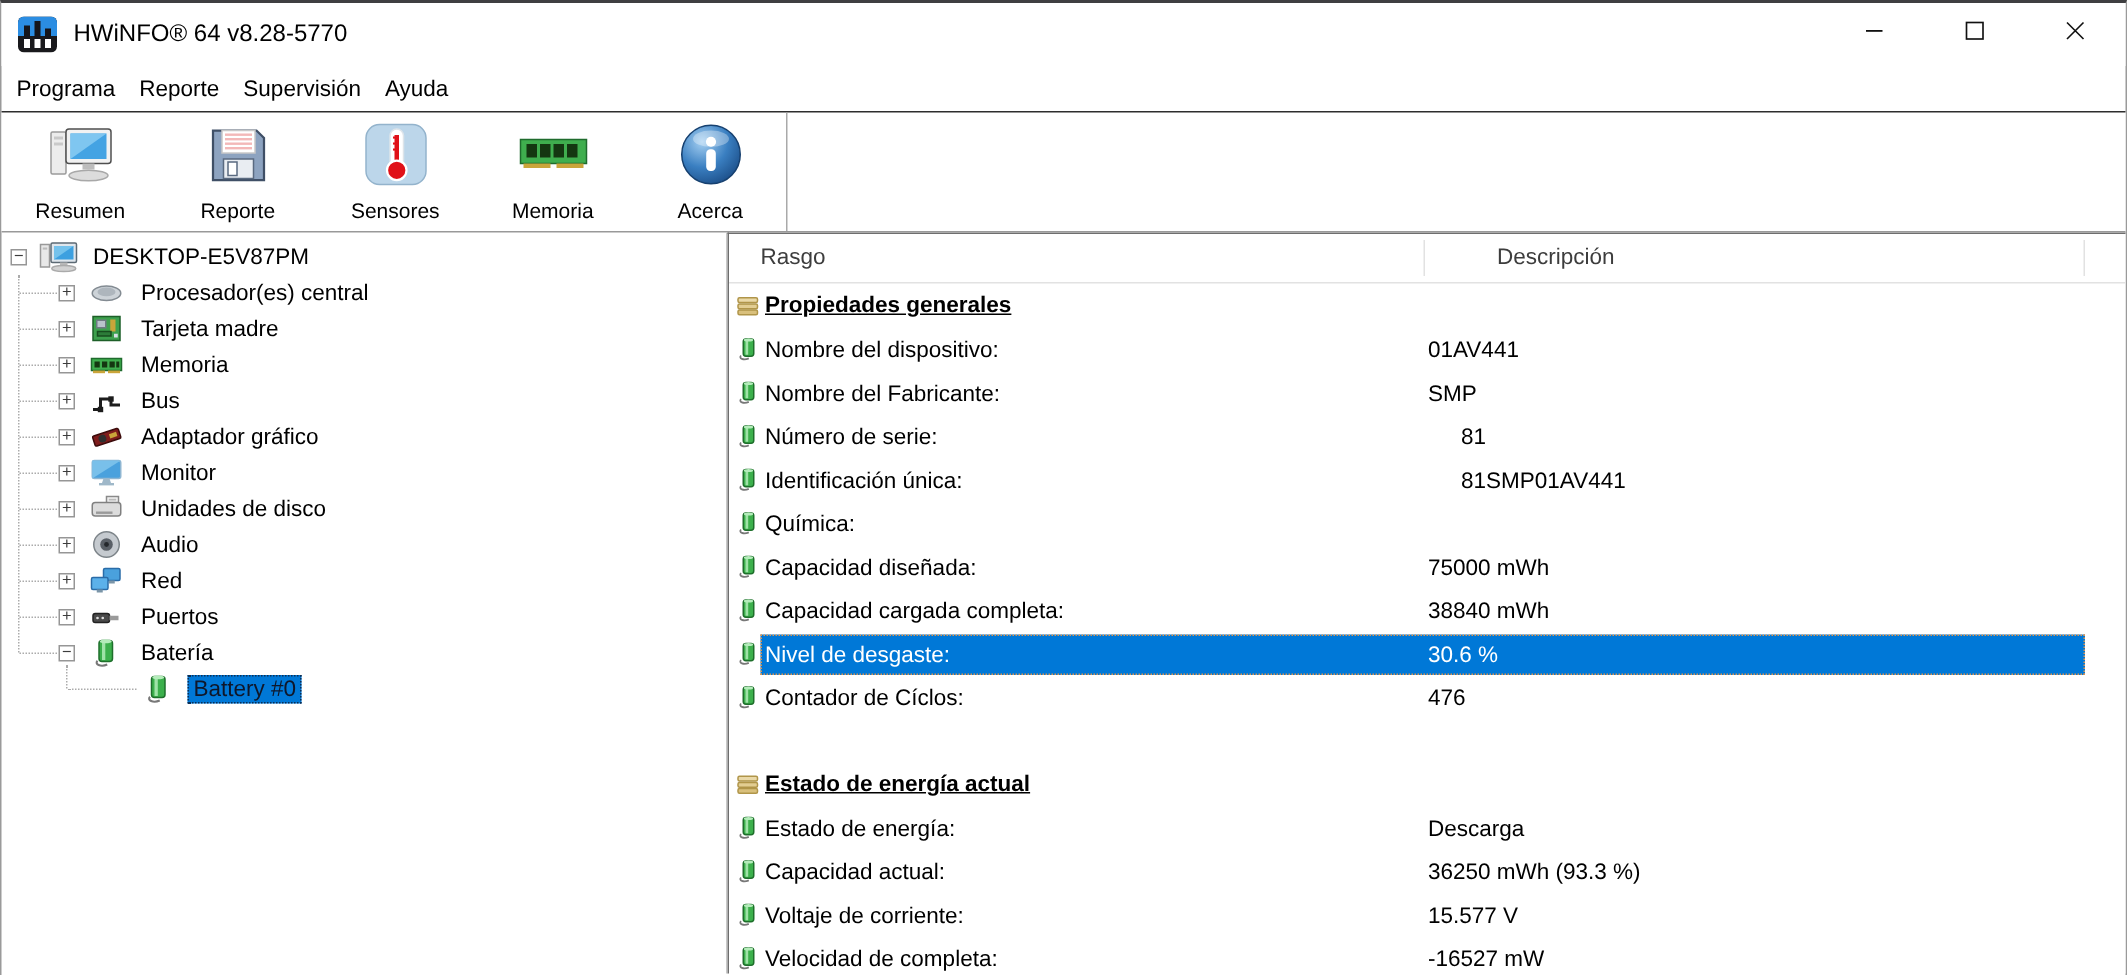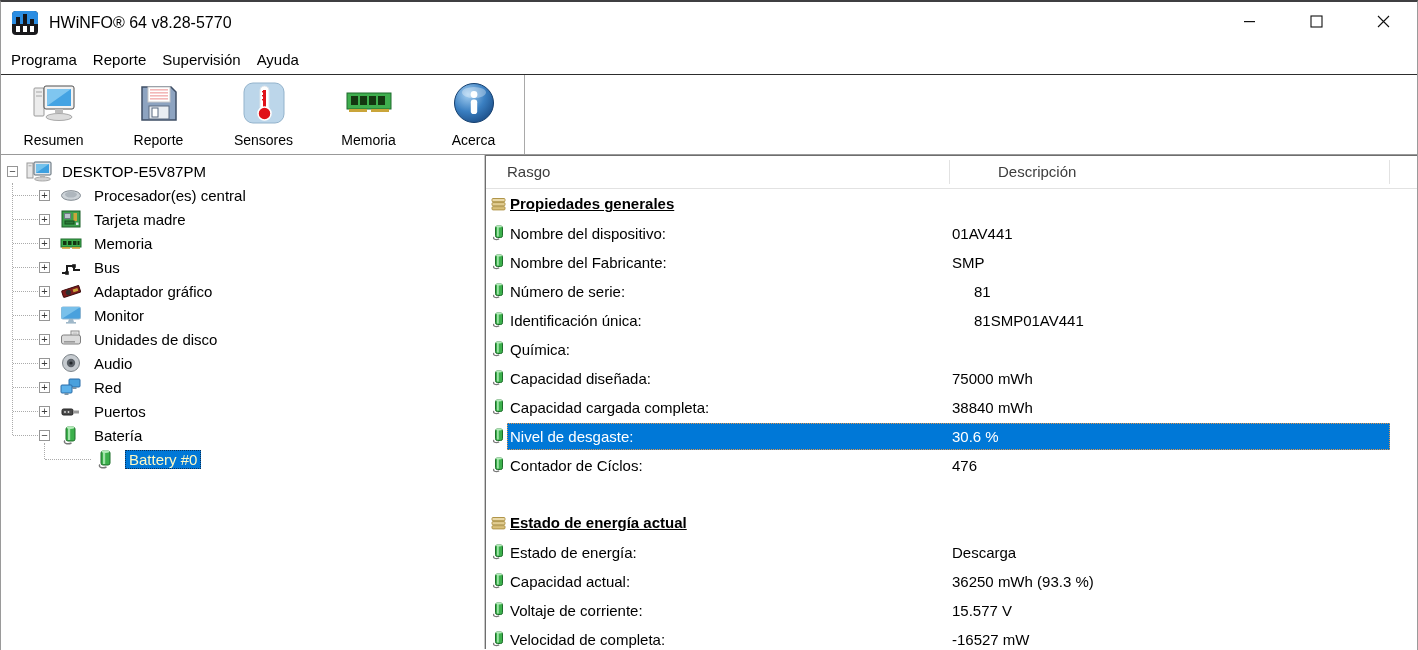--- a/index.html
+++ b/index.html
@@ -30,21 +30,21 @@
 
   
   .main { display:flex; height:494px; }
   .tree-panel { width:484px; flex:none; position:relative; overflow:hidden;
                 padding-top:4px; border-right:1px solid #c8c8c8; }
   .trow { height:24px; display:flex; align-items:center; font-size:15px; white-space:nowrap; position:relative; z-index:2; }
   .expander { width:11px; height:11px; flex:none; border:1px solid #969696; background:#fff;
               font-size:11px; line-height:9px; text-align:center; color:#3c3c3c; margin-right:8px; }
   .ticon { width:26px; height:22px; flex:none; margin-right:6px; display:flex; align-items:center; justify-content:center; }
   .tlabel { padding:1px 4px; }
-  .trow.sel .tlabel { background:#0078D7; color:#fef9c3; border:1px dotted #0c2f55; padding:0 3px; }
+  .trow.sel .tlabel { background:#0078D7; color:#0f172a; border:1px dotted #0c2f55; padding:0 3px; }
   .tree-line { position:absolute; z-index:1; }
   .tree-line.v { border-left:1px dotted #ababab; width:0; }
   .tree-line.h { border-top:1px dotted #ababab; height:0; }
 
   
   .detail-panel { flex:1; border-left:1px solid #6e6e6e; border-top:1px solid #6e6e6e;
                   background:#fff; overflow:hidden; position:relative; }
   .dheader { height:33px; position:relative; border-bottom:1px solid #e2e2e2;
              font-size:15px; color:#3d3d3d; }
   .dh-label { position:absolute; top:7px; white-space:nowrap;margin-left:16px; }

